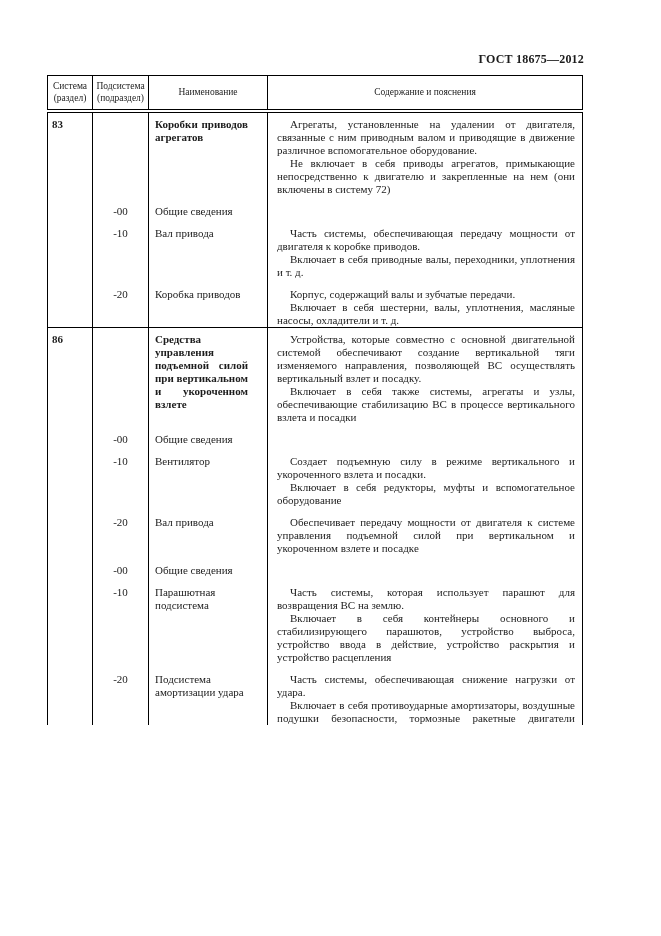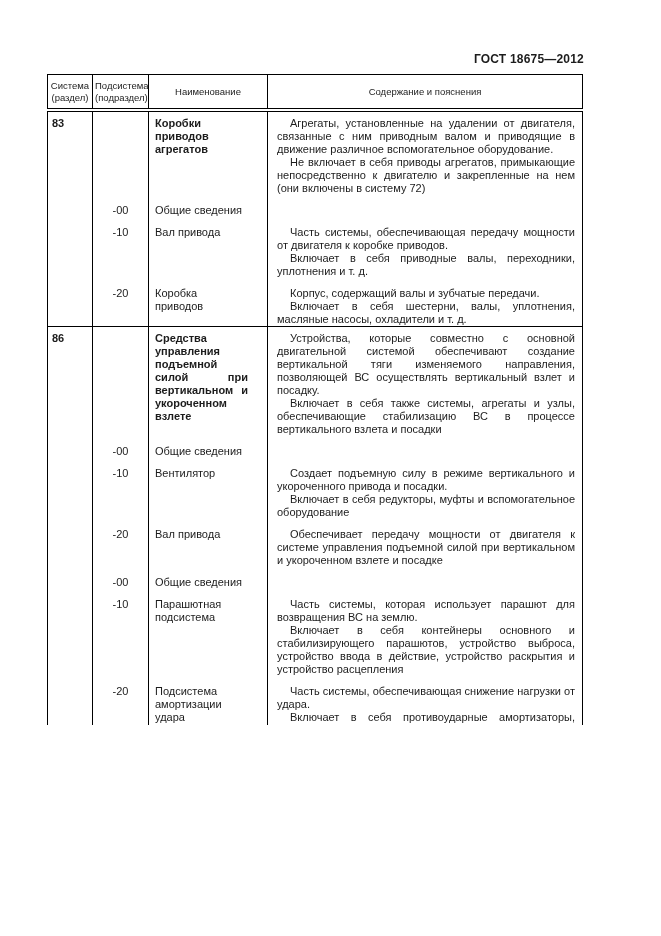--- a/index.html
+++ b/index.html
@@ -7,21 +7,21 @@
     --border:#000000;
     --bg:#ffffff;
   }
   html,body{margin:0;padding:0;background:var(--bg);}
   .page{
     position:relative;
     width:661px;height:725px;
     background:var(--bg);
     overflow:hidden;
     box-sizing:border-box;
-    font-family:Liberation Sans, sans-serif;
+    font-family:Liberation Serif, serif;
     color:var(--text);
     border-radius:31px;
   }
   .doc-number{
     margin:52px 77px 0 0;
     text-align:right;
     font-size:12px;
     font-weight:bold;
     letter-spacing:.2px;
   }
@@ -150,21 +150,21 @@
           <td class="col-sys"></td>
           <td class="col-sub">-00</td>
           <td class="col-name">Общие сведения</td>
           <td class="col-desc"></td>
         </tr>
         <tr>
           <td class="col-sys"></td>
           <td class="col-sub">-10</td>
           <td class="col-name">Вентилятор</td>
           <td class="col-desc">
-            <p>Создает подъемную силу в режиме вертикального и укороченного привода и посадки.</p>
+            <p>Создает подъемную силу в режиме вертикального и укороченного взлета и посадки.</p>
             <p>Включает в себя редукторы, муфты и вспомогательное оборудование</p>
           </td>
         </tr>
         <tr>
           <td class="col-sys"></td>
           <td class="col-sub">-20</td>
           <td class="col-name">Вал привода</td>
           <td class="col-desc">
             <p>Обеспечивает передачу мощности от двигателя к системе управления подъемной силой при вертикальном и укороченном взлете и посадке</p>
           </td>

